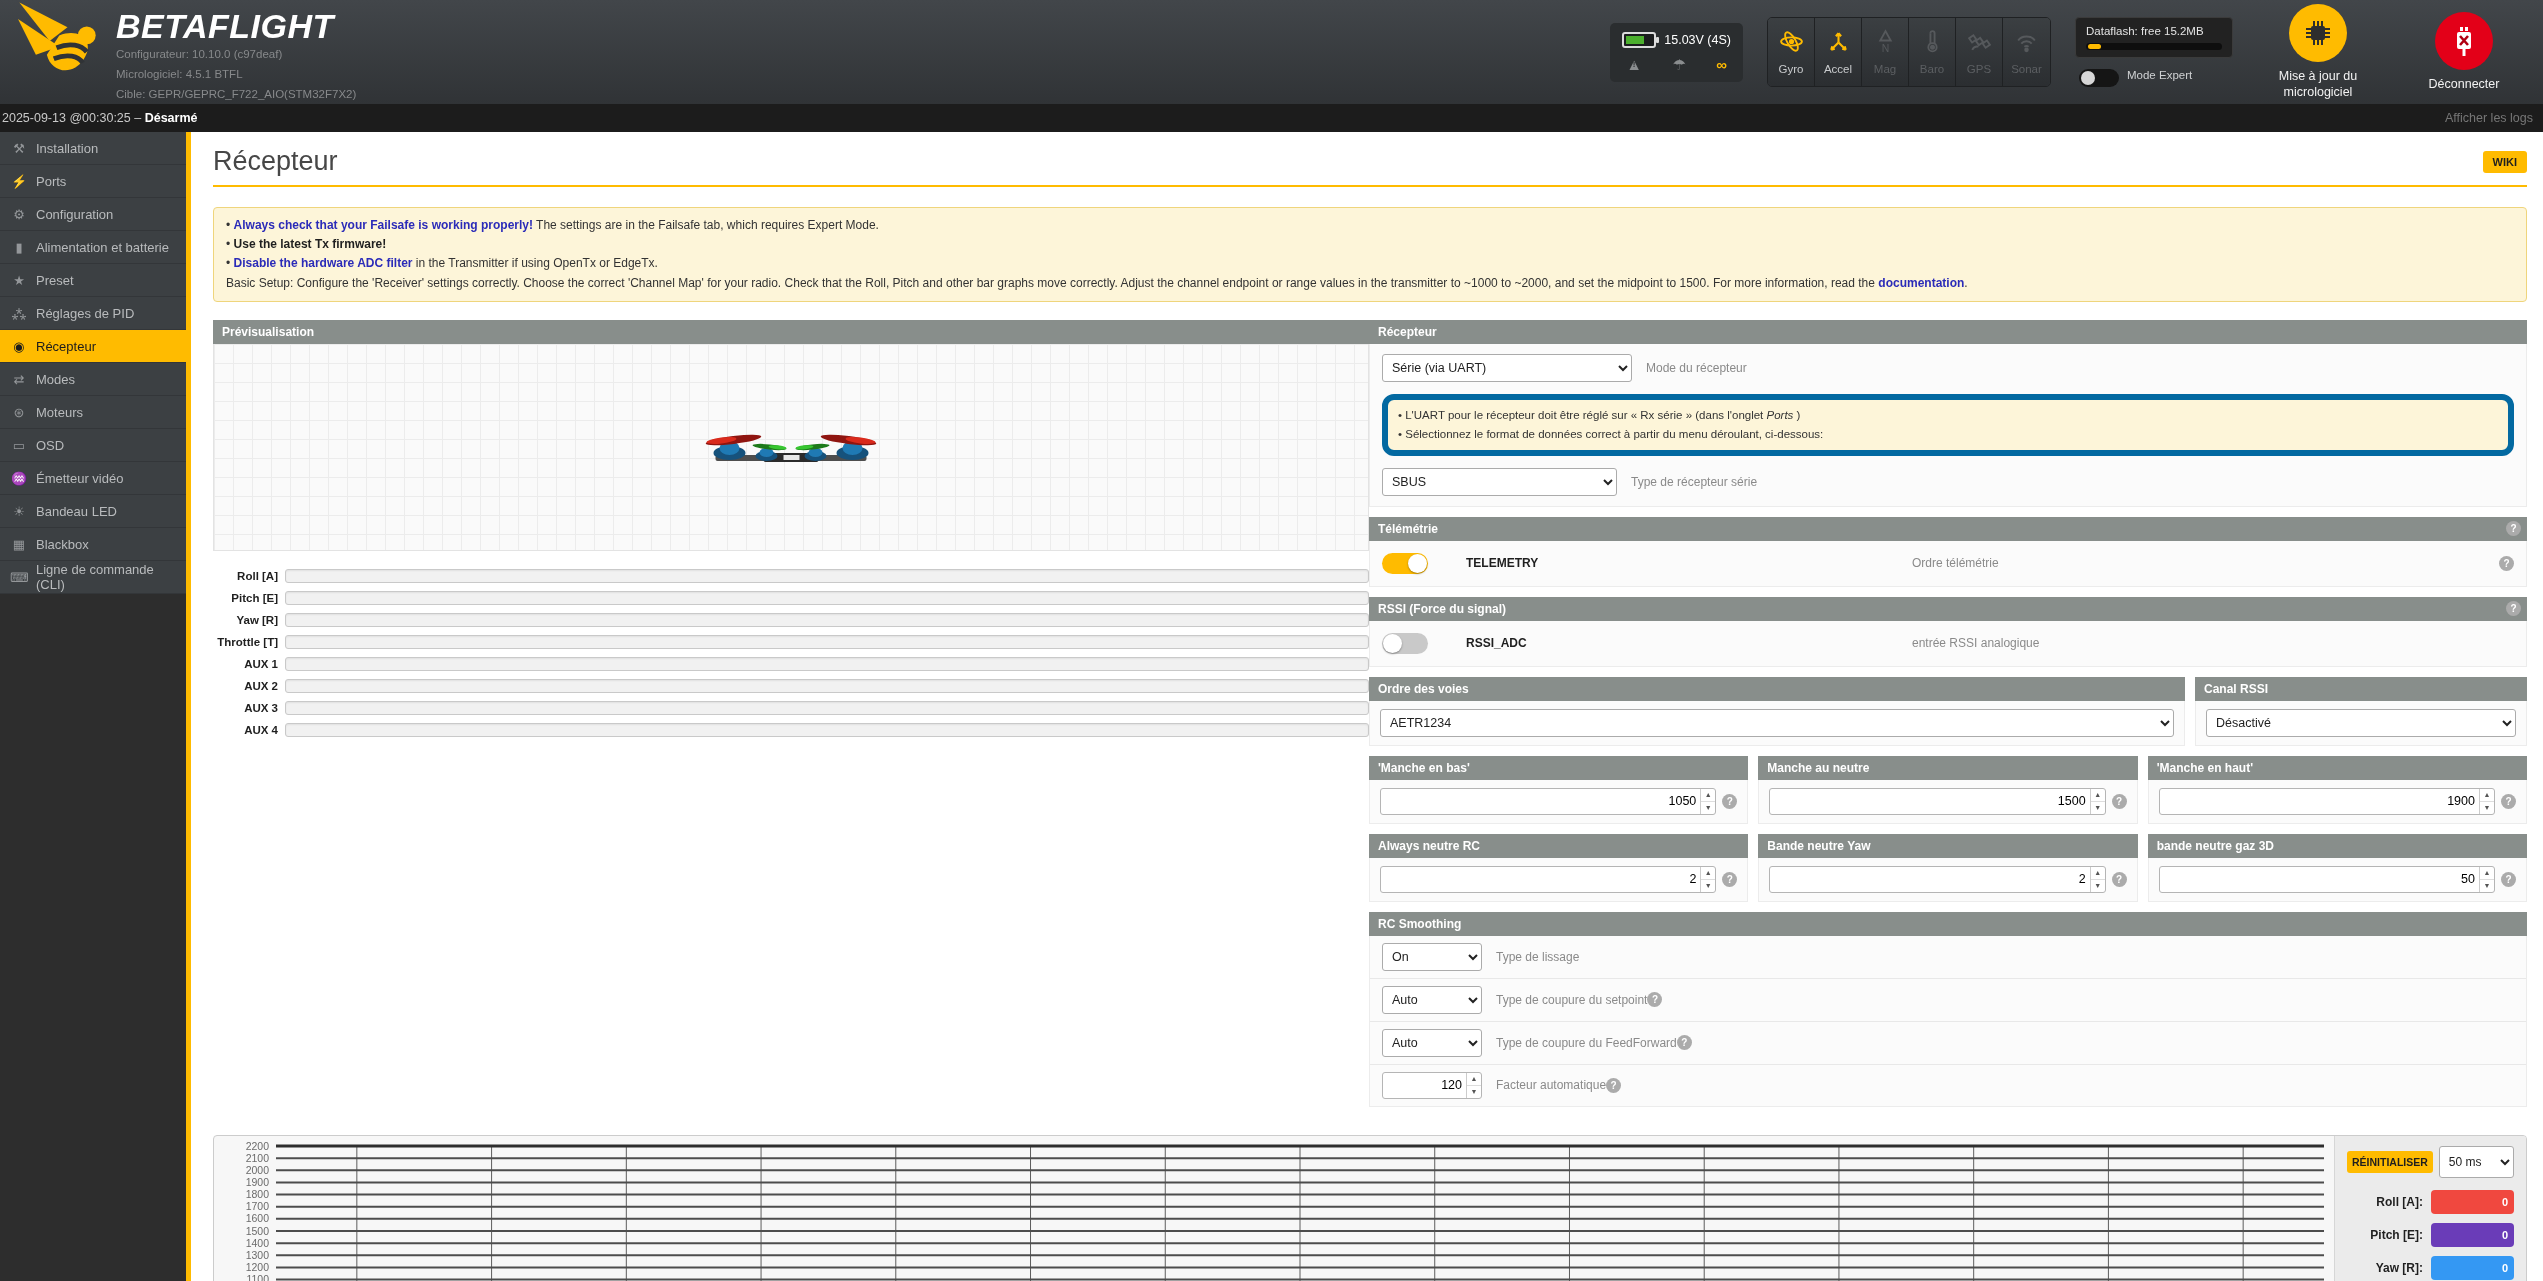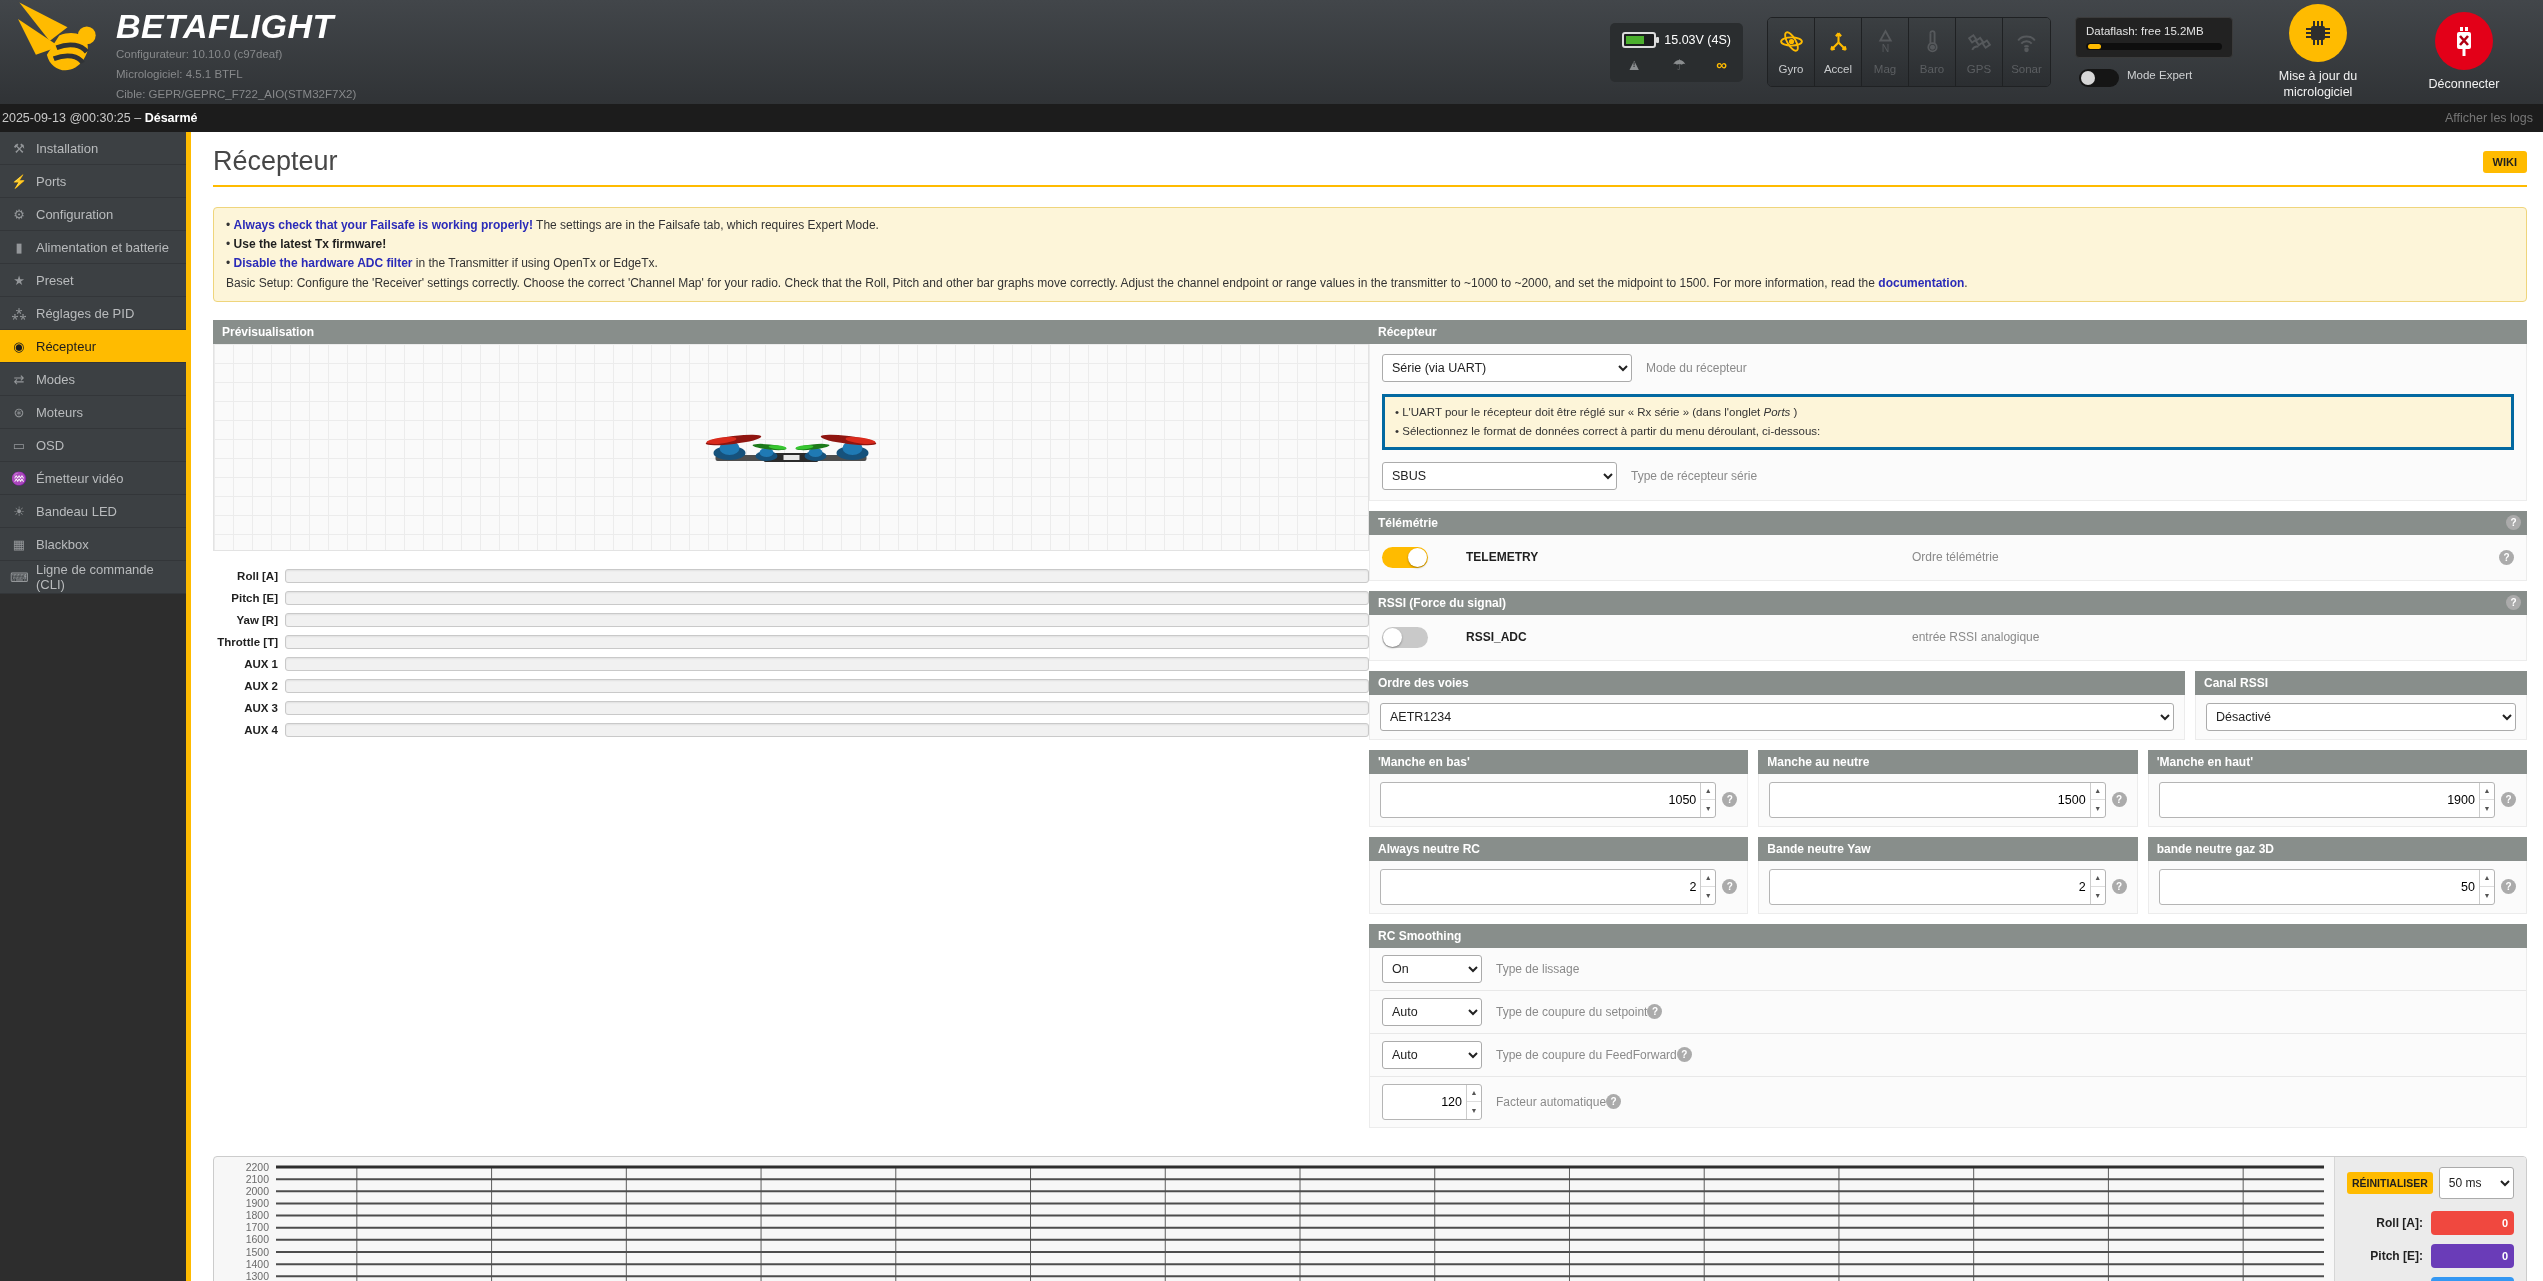--- a/index.html
+++ b/index.html
@@ -127,22 +127,22 @@
   .chan-bar { flex:1; height:14px; background:#f1f1f1; border:1px solid #c9c9c9;
     border-radius:3px; box-shadow:inset 0 1px 2px rgba(0,0,0,.07); }
 
   .row { display:flex; align-items:center; padding:10px 12px; }
   select { font-size:12.5px; padding:3px 5px; border:1px solid #ababab;
     border-radius:3px; background:#fff; color:#222; height:28px; }
   .sel-wide { width:250px; }
   .sel-serial { width:235px; }
   .lbl-gray { font-size:12px; color:#8a8a8a; margin-left:14px; }
 
-  .inner-note { margin:2px 12px 10px; border:3px solid #0369a1; background:#fdf5d9;
-    border-radius:0; padding:6px 10px; font-size:11.5px; color:#333;
+  .inner-note { margin:2px 12px 10px; border:6px solid #0369a1; background:#fdf5d9;
+    border-radius:12px; padding:6px 10px; font-size:11.5px; color:#333;
     line-height:1.65; }
 
   .help { width:15px; height:15px; border-radius:50%; background:#ababab; color:#fff;
     font-size:10px; font-weight:bold; display:inline-flex; align-items:center;
     justify-content:center; flex-shrink:0; cursor:pointer; }
 
   .toggle { width:46px; height:21px; border-radius:12px; position:relative;
     cursor:pointer; flex-shrink:0; }
   .toggle .knob { position:absolute; top:1px; width:19px; height:19px;
     border-radius:50%; background:#fff; box-shadow:0 1px 2px rgba(0,0,0,.35); }
@@ -156,21 +156,21 @@
   .order-row { display:flex; gap:10px; margin-bottom:10px; }
   .order-left { flex:1; margin:0; }
   .order-right { width:332px; flex-shrink:0; margin:0; }
   .order-row .card-b { padding:8px 10px; }
   .order-row select { width:100%; }
 
   .trio { display:flex; gap:10px; margin-bottom:10px; }
   .trio .card { flex:1; margin:0; }
   .trio .card-b { display:flex; align-items:center; gap:6px; padding:8px 10px; }
   .numwrap { display:flex; border:1px solid #b5b5b5; border-radius:3px;
-    background:#fff; height:36px; flex:1; min-width:0; }
+    background:#fff; height:27px; flex:1; min-width:0; }
   .numwrap input { flex:1; border:none; outline:none; text-align:right;
     font-size:12.5px; padding-right:4px; min-width:0; background:transparent;
     font-family:"Liberation Sans",sans-serif; }
   .spin { width:15px; border-left:1px solid #ccc; display:flex;
     flex-direction:column; }
   .spin span { flex:1; font-size:7px; display:flex; align-items:center;
     justify-content:center; color:#555; cursor:pointer; line-height:1; }
   .spin span:first-child { border-bottom:1px solid #ddd; }
 
   .rc-row { display:flex; align-items:center; padding:7px 12px;

